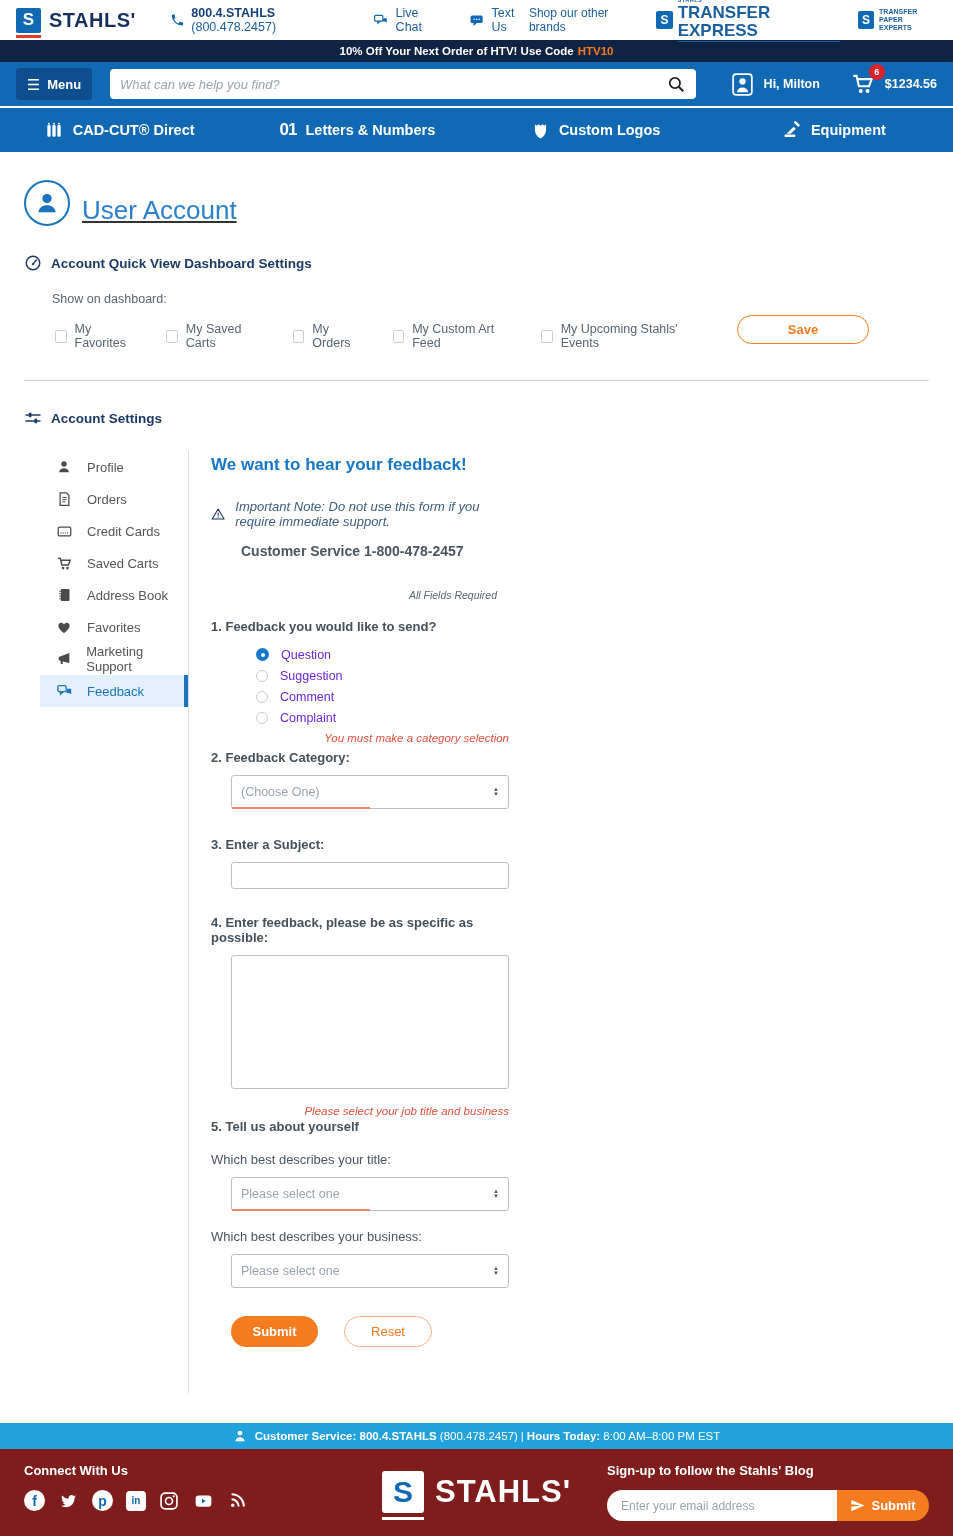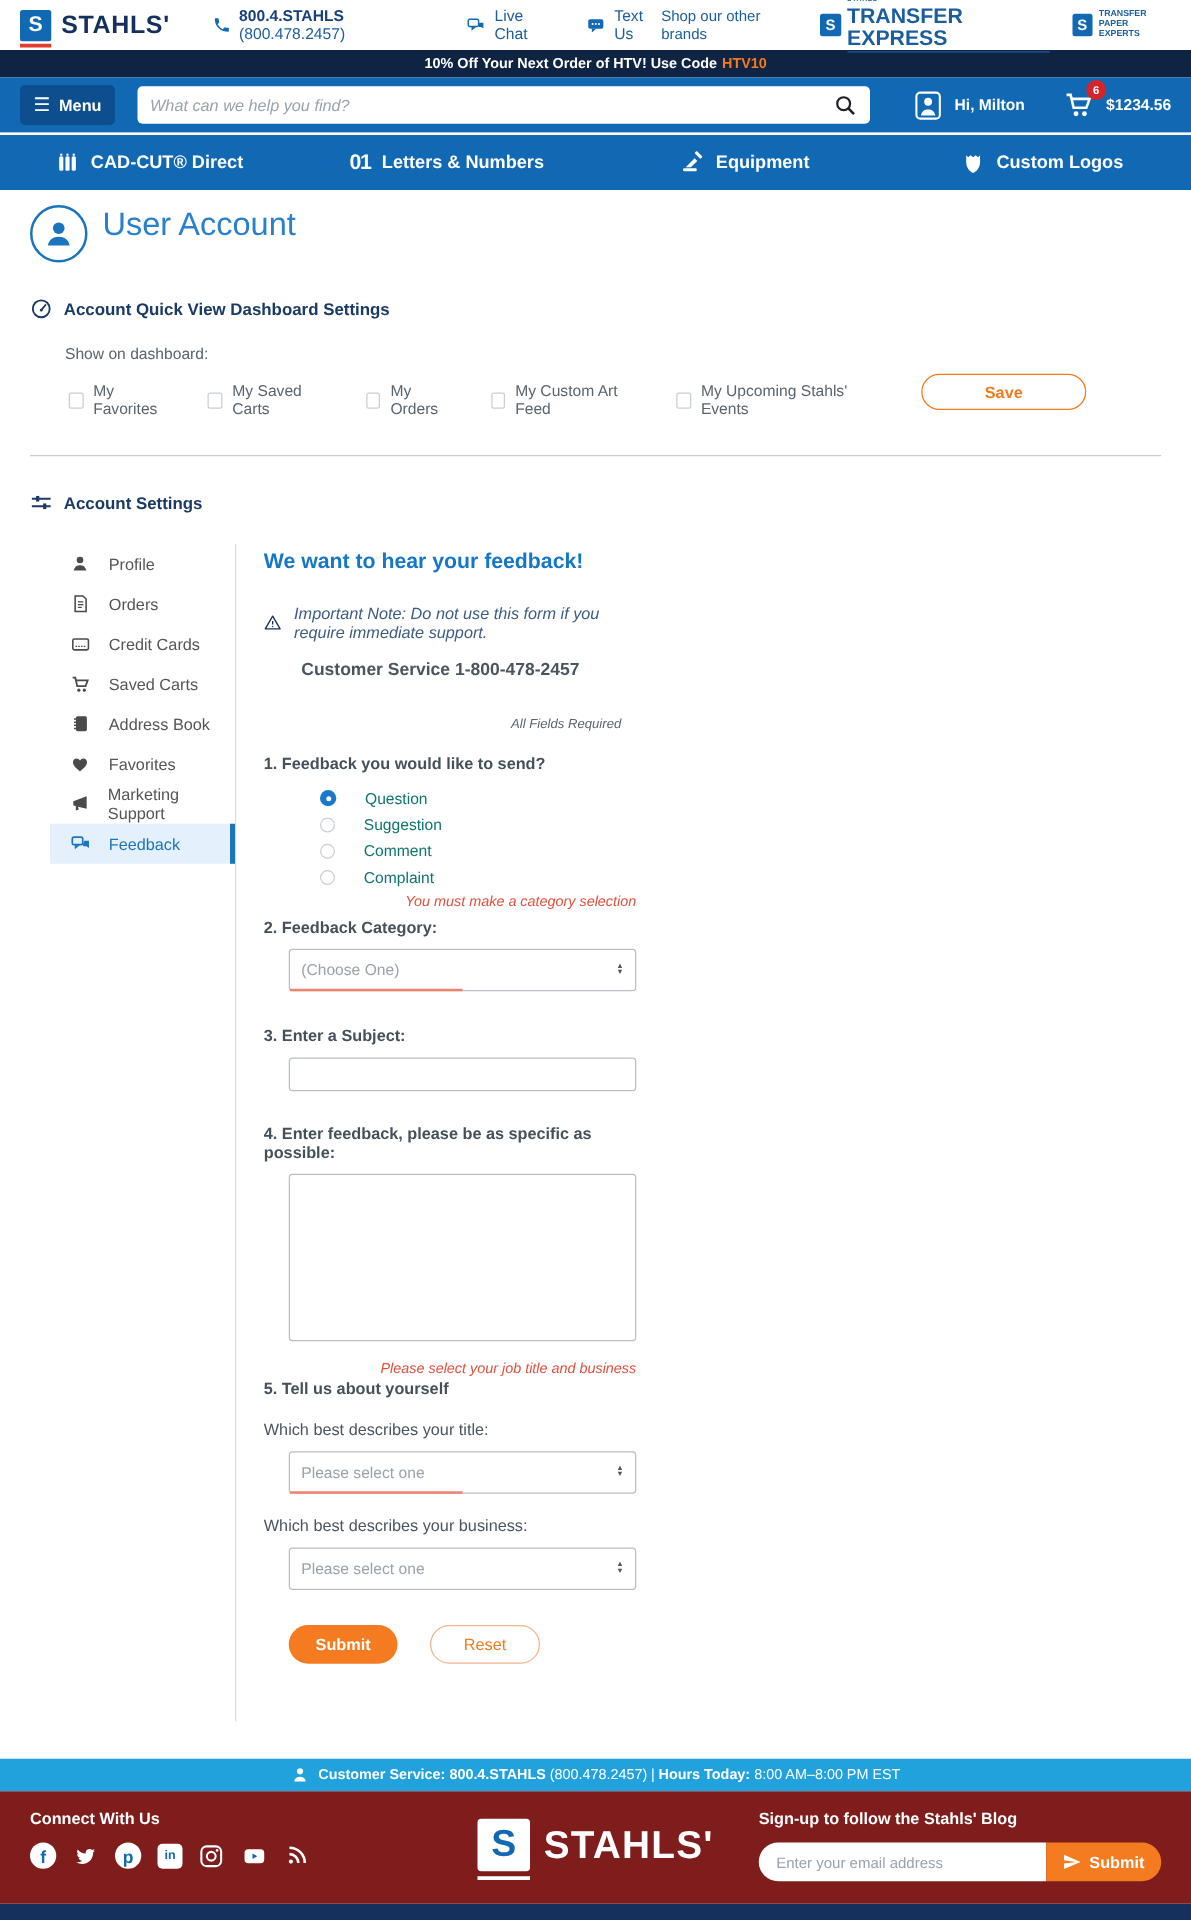--- a/index.html
+++ b/index.html
@@ -52,21 +52,21 @@
 
   
   .mainnav { height:46px; background:#1169b4; border-top:2px solid #fff; display:grid;
              grid-template-columns:1fr 1fr 1fr 1fr; }
   .nav-item { display:flex; align-items:center; justify-content:center; gap:9px; color:#fff; font-weight:bold;
               font-size:14.5px; cursor:pointer; }
   .num01 { font-size:17px; font-weight:800; letter-spacing:-1px; }
 
   
   main { padding:0 24px 30px; }
-  .title-row { padding-top:12px; display:flex; align-items:flex-start; gap:12px; }
+  .title-row { padding-top:28px; display:flex; align-items:flex-end; gap:12px;text-decoration:underline; }
   .uc-icon { width:46px; height:46px; border:2.5px solid #1b75bc; border-radius:50%; display:flex;
              align-items:center; justify-content:center; }
   .page-title { font-size:26px; color:#2a80cd; font-weight:400; }
 
   .sec-head { display:flex; align-items:center; gap:9px; margin-top:28px; }
   .sec-head h2 { font-size:13.5px; font-weight:bold; color:#1b3a66; }
 
   .show-label { margin:20px 0 0 28px; font-size:12.5px; color:#5a646e; }
   .opts-row { position:relative; margin:16px 0 0 31px; display:flex; align-items:center; gap:30px; padding-right:230px; }
   .chk-item { display:flex; align-items:center; gap:8px; font-size:12.5px; color:#5a646e; cursor:pointer; }
@@ -86,21 +86,21 @@
 
   .form-col { flex:1; padding-left:22px; padding-bottom:46px; }
   .form-inner { width:298px; }
   .form-head { color:#1577c8; font-weight:bold; font-size:17px; margin:4px 0 24px; }
   .note-row { display:flex; align-items:center; gap:10px; }
   .note-txt { font-style:italic; font-size:13px; color:#3c5c80; }
   .svc-line { margin:14px 0 0 30px; font-weight:bold; font-size:14px; color:#4a5560; }
   .req-note { text-align:right; margin:30px 12px 2px 0; font-style:italic; font-size:10.5px; color:#5a646e; }
   .q-label { font-weight:bold; font-size:13px; color:#44505a; margin-top:16px; }
   .radio-group { margin:10px 0 0 45px; }
-  .radio-row { display:flex; align-items:center; gap:23px; height:21px; font-size:12.5px; color:#0f766e; cursor:pointer; }
+  .radio-row { display:flex; align-items:center; gap:12px; height:21px; font-size:12.5px; color:#6d28d9; cursor:pointer; }
   .radio { width:12px; height:12px; border:1.5px solid #c9ced4; border-radius:50%; background:#fff; flex-shrink:0; }
   .radio.on { border:0; background:#1779c9; position:relative; width:13px; height:13px; }
   .radio.on::after { content:""; position:absolute; left:4.5px; top:4.5px; width:4px; height:4px; border-radius:50%; background:#fff; }
   .err { color:#e2503c; font-style:italic; font-size:11.5px; text-align:right; margin-top:4px; }
   .sel { position:relative; margin:10px 0 0 20px; width:278px; height:26px; border:1px solid #b9bfc5; border-radius:3px;
          background:#fff; display:flex; align-items:center; padding:16px 9px; cursor:pointer; }
   .sel .val { flex:1; font-size:12.5px; color:#9aa3ab; }
   .sel .arrows { display:flex; flex-direction:column; font-size:6px; line-height:5px; color:#555; }
   .sel.invalid::after { content:""; position:absolute; left:0; bottom:-1px; width:50%; height:2px; background:#f0836e; }
   .txt-input { margin:10px 0 0 20px; width:278px; height:27px; border:1px solid #b9bfc5; border-radius:3px;
@@ -251,32 +251,32 @@
           <rect x="11" y="3.5" width="2" height="2" fill="#fff"></rect>
           <rect x="17" y="3.5" width="2" height="2" fill="#fff"></rect>
         </svg>
       <span>CAD-CUT® Direct</span>
     </div>
     <div class="nav-item">
       <span class="num01">01</span>
       <span>Letters &amp; Numbers</span>
     </div>
     <div class="nav-item">
+      <svg width="19" height="19" viewBox="0 0 24 24">
+          <path d="M5 4l2 2 2.5-2L12 6l2.5-2L17 6l2-2v7c0 5-3 9-7 11-4-2-7-6-7-11z" fill="#fff"></path>
+        </svg>
+      <span>Custom Logos</span>
+    </div>
+    <div class="nav-item">
       <svg width="20" height="20" viewBox="0 0 24 24">
           <rect x="3" y="17.5" width="13" height="3" rx="1" fill="#fff"></rect>
           <path d="M5.5 16.5l8.5-8.5 2.6 2.6-6.2 6z" fill="#fff"></path>
           <rect x="13.8" y="3.2" width="8" height="3" rx="1" transform="rotate(45 17.8 4.7)" fill="#fff"></rect>
         </svg>
       <span>Equipment</span>
-    </div>
-    <div class="nav-item">
-      <svg width="19" height="19" viewBox="0 0 24 24">
-          <path d="M5 4l2 2 2.5-2L12 6l2.5-2L17 6l2-2v7c0 5-3 9-7 11-4-2-7-6-7-11z" fill="#fff"></path>
-        </svg>
-      <span>Custom Logos</span>
     </div>
   </nav>
 
   <main>
 
     <div class="title-row">
       <div class="uc-icon">
         <svg width="28" height="28" viewBox="0 0 24 24">
             <circle cx="12" cy="8.2" r="4" fill="#1b75bc"></circle>
             <path d="M4.5 20c.7-4 3.6-6 7.5-6s6.8 2 7.5 6z" fill="#1b75bc"></path>

